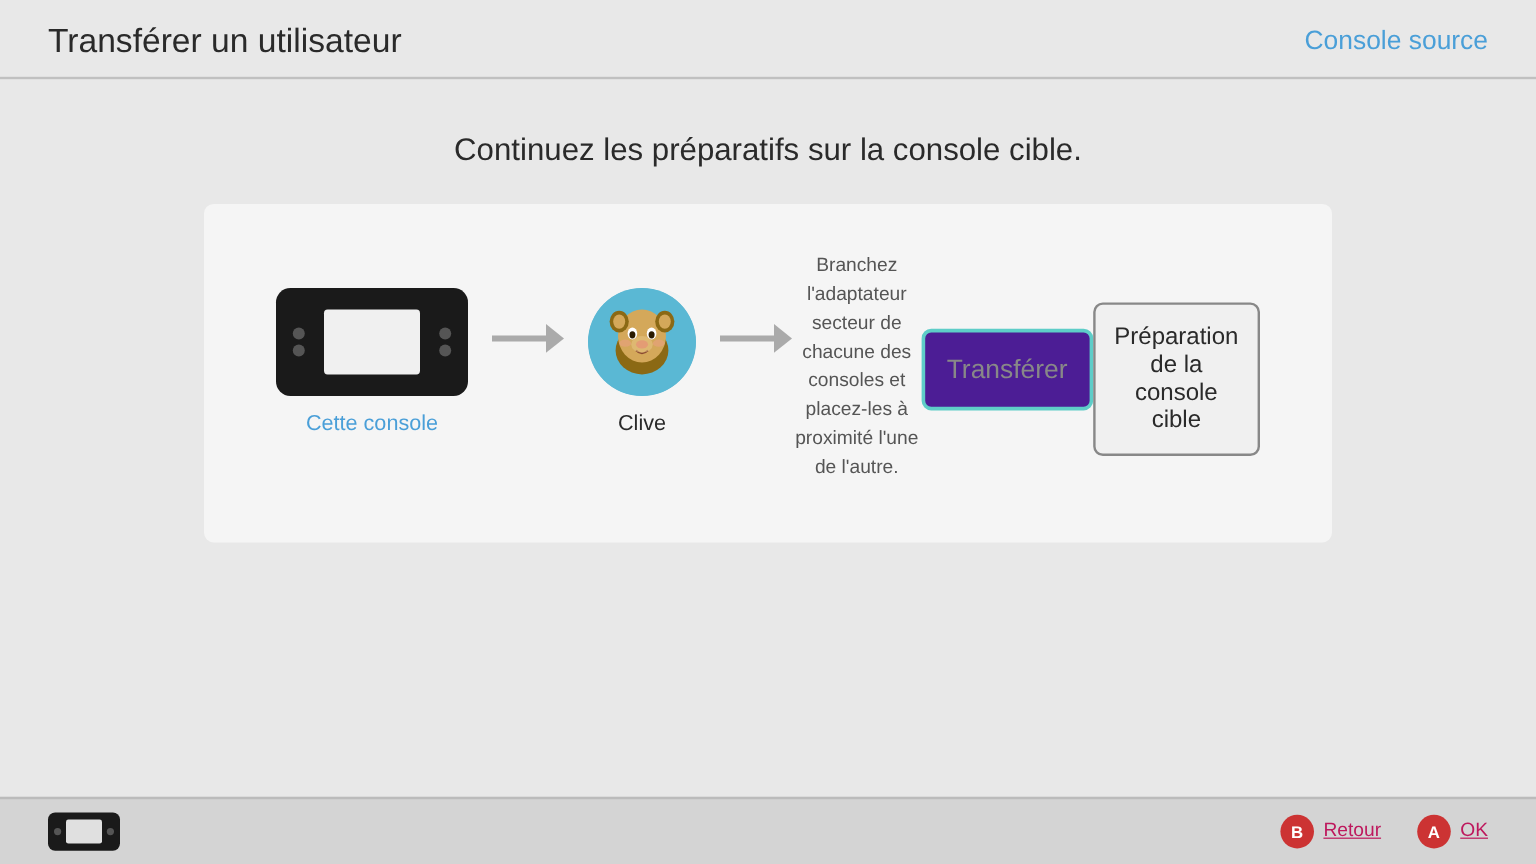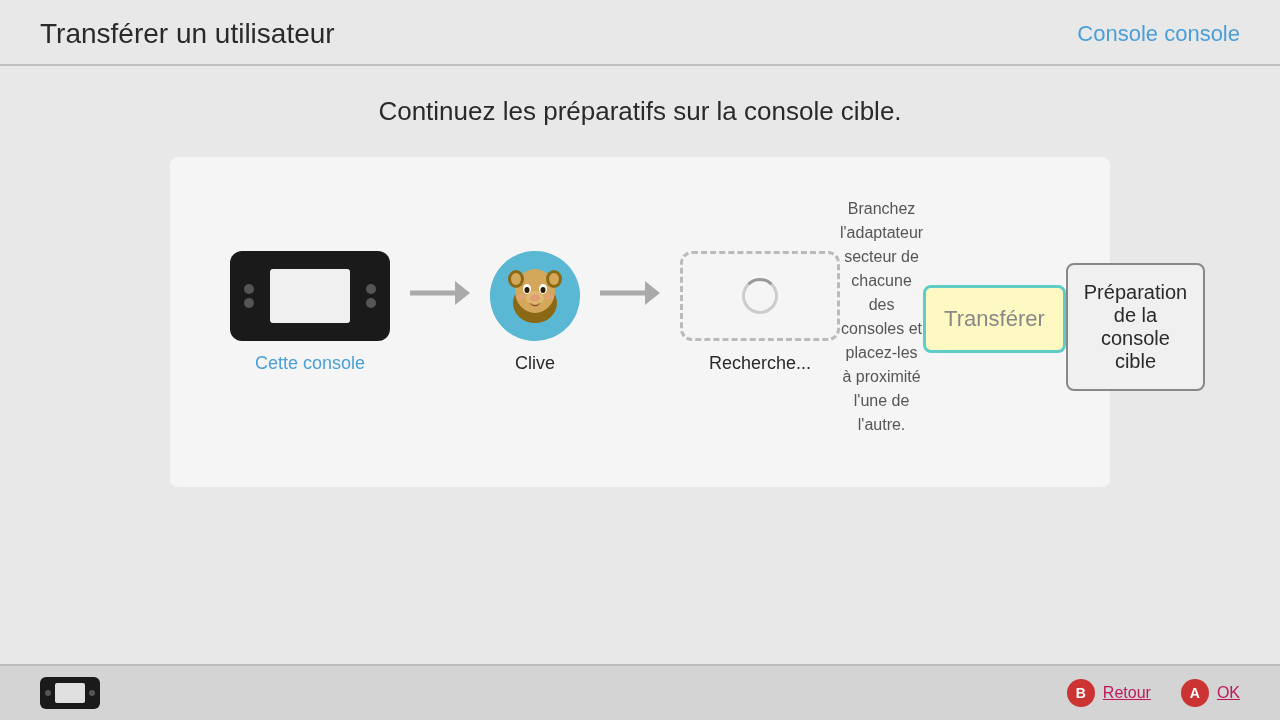--- a/index.html
+++ b/index.html
@@ -40,20 +40,21 @@
       background-color: #c0c0c0;
       margin: 0 0 0 0;
     }
 
     
     .main {
       display: flex;
       flex-direction: column;
       align-items: center;
       padding: 30px 35px;
+      margin-top: 13px;
     }
 
     .subtitle {
       font-size: 26px;
       font-weight: 400;
       color: #2a2a2a;
       margin-bottom: 30px;
     }
 
     
@@ -178,21 +179,21 @@
       text-align: center;
       max-width: 700px;
       line-height: 1.5;
       margin-bottom: 20px;
     }
 
     
     .btn-transfer {
       width: 640px;
       padding: 18px;
-      background-color: #fef9c3;
+      background-color: #4c1d95;
       border: 3px solid #5ecdc8;
       border-radius: 8px;
       font-size: 22px;
       color: #888;
       cursor: not-allowed;
       text-align: center;
       margin-bottom: 16px;
     }
 
     .btn-prepare {
@@ -299,21 +300,21 @@
       display: flex;
       align-items: center;
       gap: 8px;
     }
   </style>
 </head>
 <body>
 
 <div class="header">
   <span class="header-title">Transférer un utilisateur</span>
-  <span class="header-source">Console console</span>
+  <span class="header-source">Console source</span>
 </div>
 <div class="header-divider"></div>
 
 <div class="main">
   <div class="subtitle">Continuez les préparatifs sur la console cible.</div>
 
   <div class="card">
 
     <div class="transfer-row">
 
@@ -379,26 +380,20 @@
       <div class="transfer-item">
         <div style="height:90px; display:flex; align-items:center;">
           <svg width="60" height="40" viewBox="0 0 60 40">
             <line x1="0" y1="20" x2="45" y2="20" stroke="#aaa" stroke-width="5"></line>
             <polygon points="45,8 60,20 45,32" fill="#aaa"></polygon>
           </svg>
         </div>
         <span style="height:26px;"></span>
       </div>
 
-      <div class="transfer-item">
-        <div class="target-box">
-          <div class="spinner"></div>
-        </div>
-        <span class="item-label">Recherche...</span>
-      </div>
     </div>
 
     <p class="instruction-text">Branchez l'adaptateur secteur de chacune des consoles et placez-les à proximité l'une de l'autre.</p>
 
     <div class="btn-transfer">
       <span>Transférer</span>
     </div>
 
     <div class="btn-prepare">
       <span>Préparation de la console cible</span>

